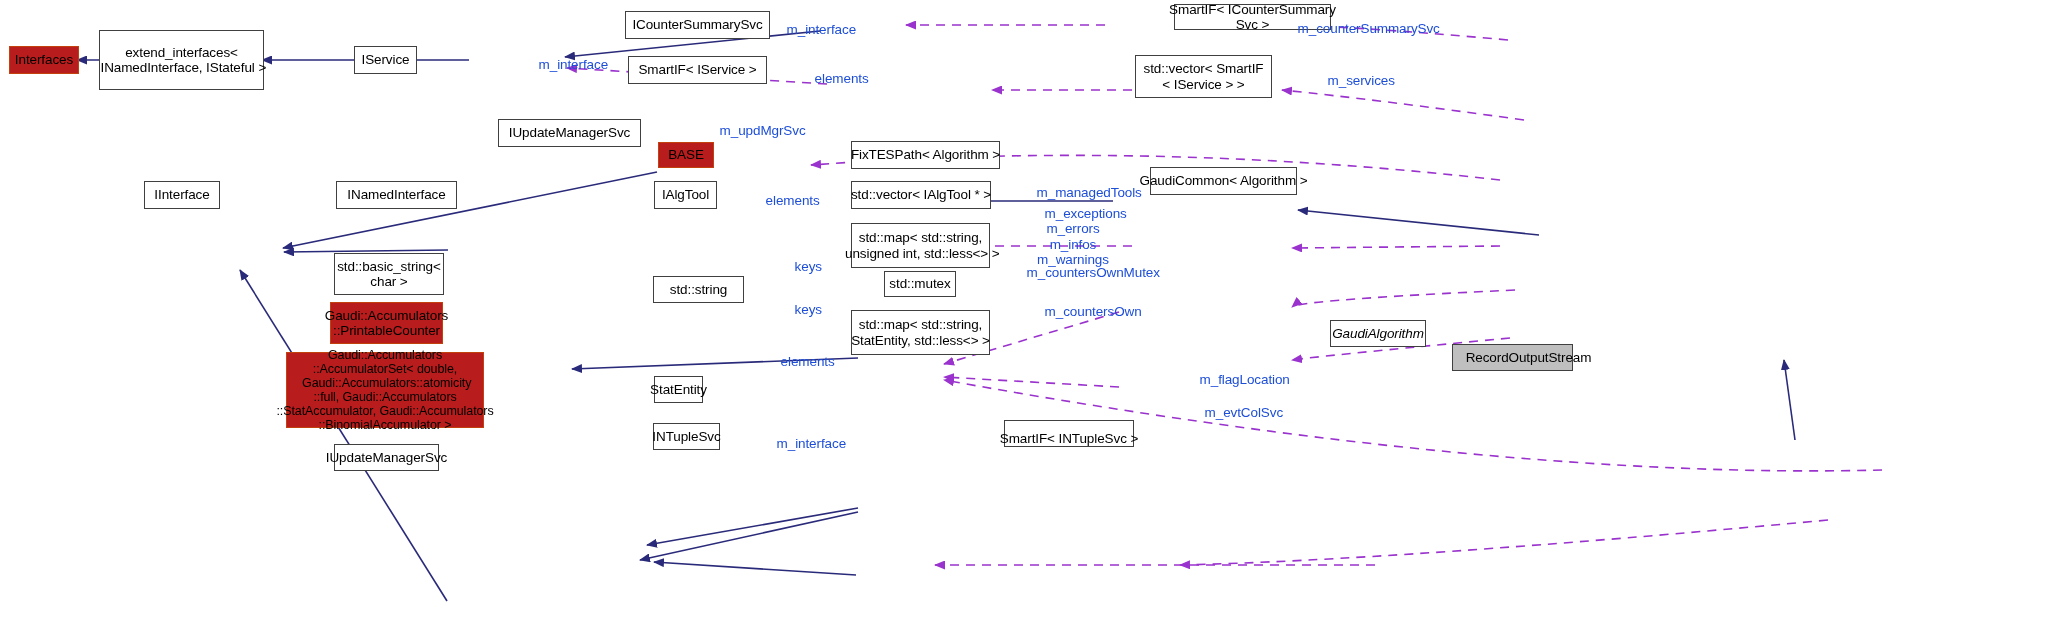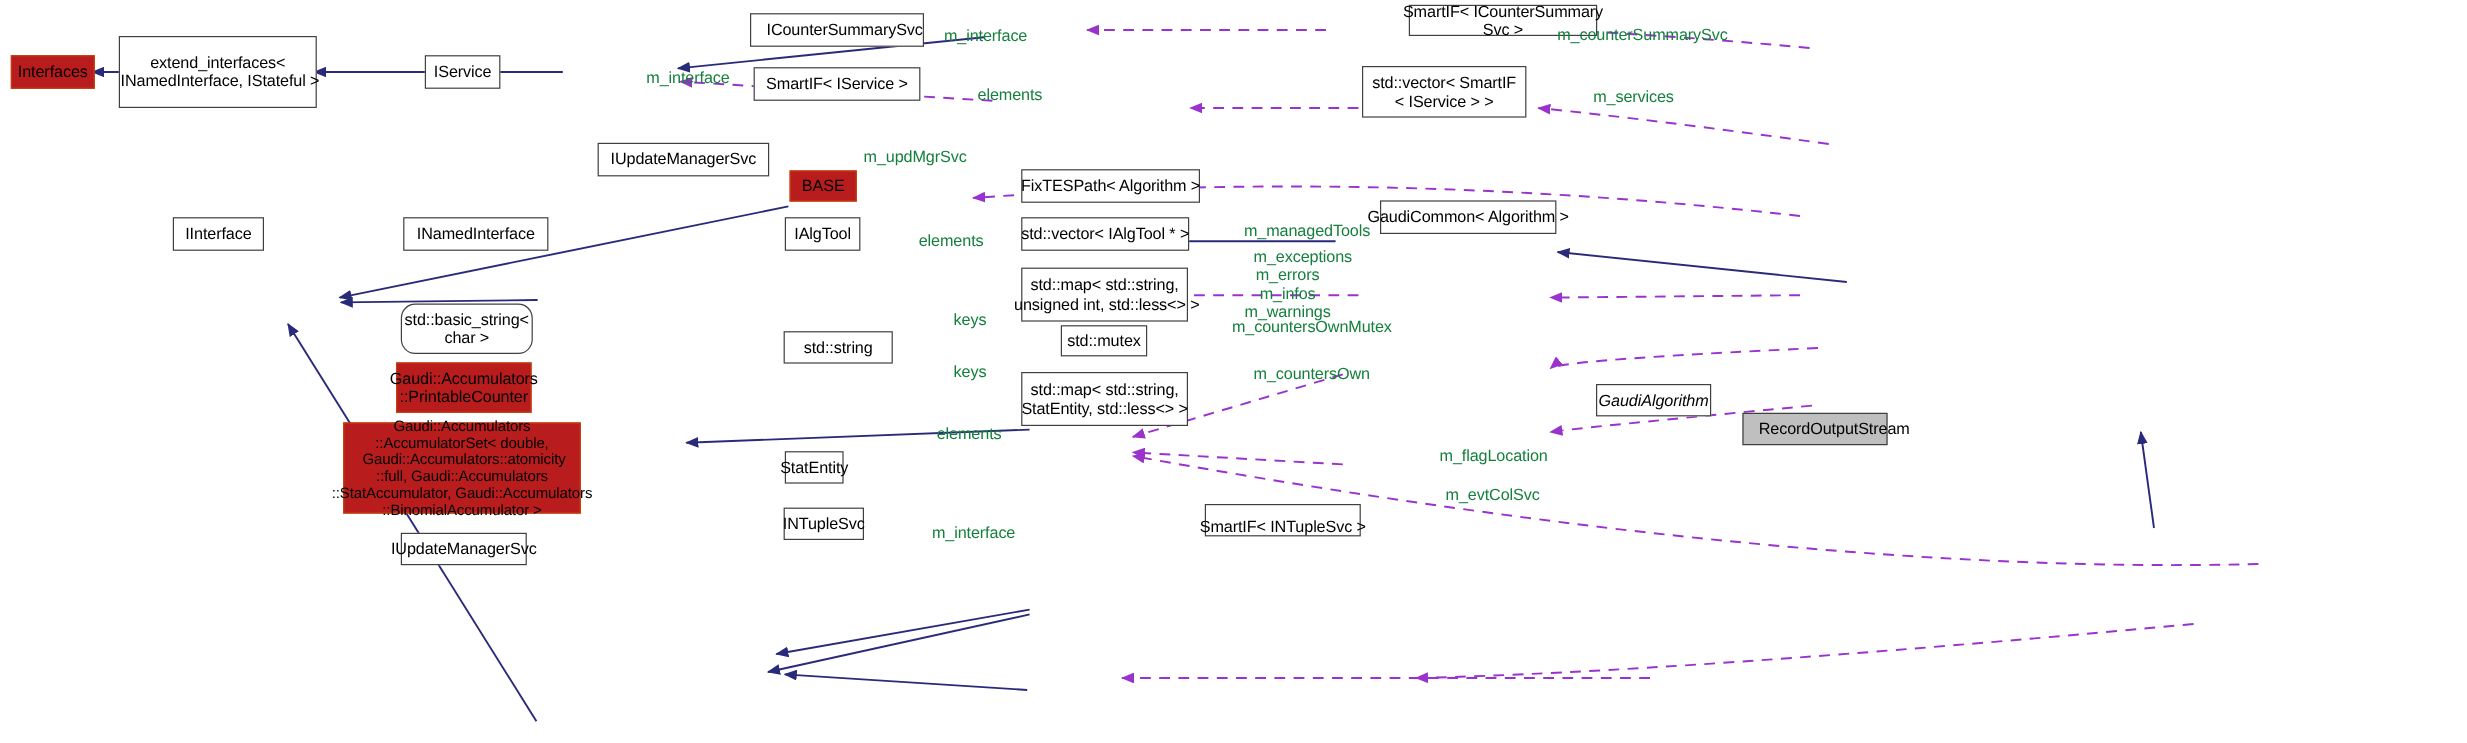--- a/index.html
+++ b/index.html
@@ -42,21 +42,21 @@
   .node.grey {
     border: 1px solid #c2410c;
     background: #b91c1c;
   }
   .node.focus {
     background: #bfbfbf;
     border: 1px solid #404040;
   }
   .edge-label {
     position: absolute;
-    color: #15803d;
+    color: #1d4ed8;
     font-size: 13.5px;
     line-height: 1.15;
     white-space: pre;
     text-align: center;
     letter-spacing: -0.1px;
     z-index: 6;
     background: transparent;
   }
 </style>
 </head>
@@ -113,21 +113,21 @@
 
   <div class="node" style="left:99px; top:30px; width:165px; height:60px;">
     <span>extend_interfaces&lt;
  INamedInterface, IStateful &gt;</span>
   </div>
 
   <div class="node" style="left:354px; top:46px; width:63px; height:28px;">
     <span>IService</span>
   </div>
 
-  <div class="node" style="left:625px; top:11px; width:145px; height:28px;justify-content:flex-end;">
+  <div class="node" style="left:625px; top:11px; width:145px; height:28px;">
     <span>ICounterSummarySvc</span>
   </div>
 
   <div class="node" style="left:628px; top:56px; width:139px; height:28px;">
     <span>SmartIF&lt; IService &gt;</span>
   </div>
 
   <div class="node" style="left:1174px; top:4px; width:157px; height:26px;">
     <span>SmartIF&lt; ICounterSummary
 Svc &gt;</span>
@@ -168,21 +168,21 @@
 
   <div class="node" style="left:1150px; top:167px; width:147px; height:28px;">
     <span>GaudiCommon&lt; Algorithm &gt;</span>
   </div>
 
   <div class="node" style="left:851px; top:223px; width:139px; height:45px;">
     <span>std::map&lt; std::string,
  unsigned int, std::less&lt;&gt; &gt;</span>
   </div>
 
-  <div class="node" style="left:334px; top:253px; width:110px; height:42px;border-radius:12px;">
+  <div class="node" style="left:334px; top:253px; width:110px; height:42px;">
     <span>std::basic_string&lt;
 char &gt;</span>
   </div>
 
   <div class="node" style="left:653px; top:276px; width:91px; height:27px;">
     <span>std::string</span>
   </div>
 
   <div class="node" style="left:884px; top:271px; width:72px; height:26px;">
     <span>std::mutex</span>

